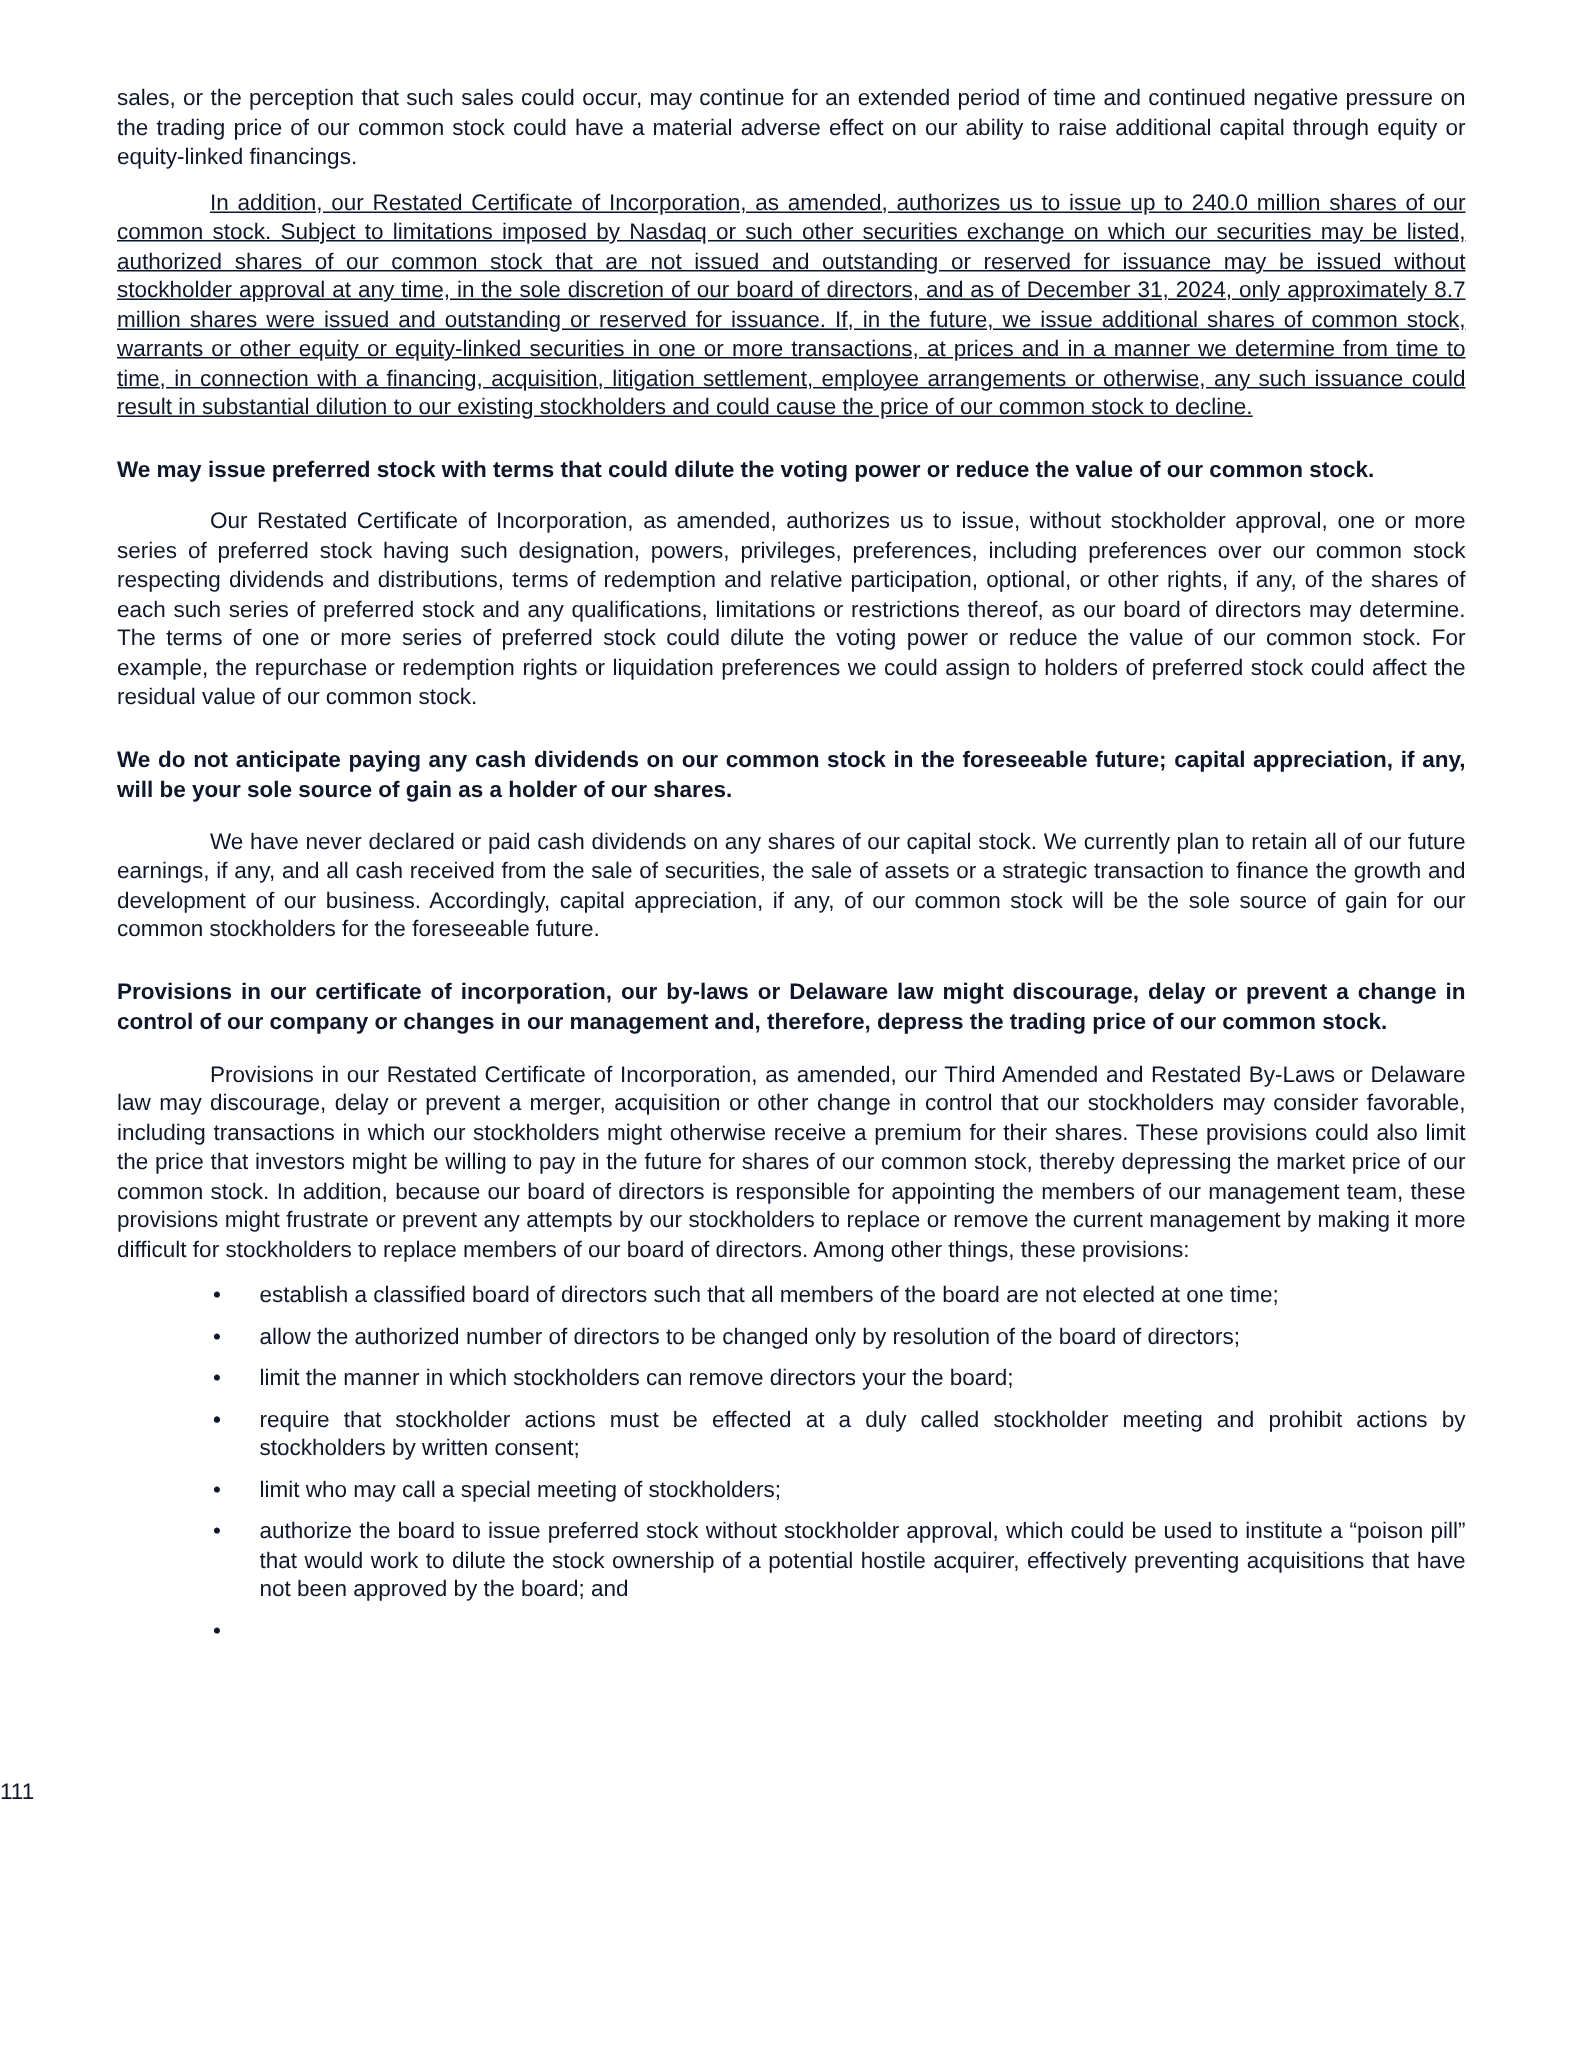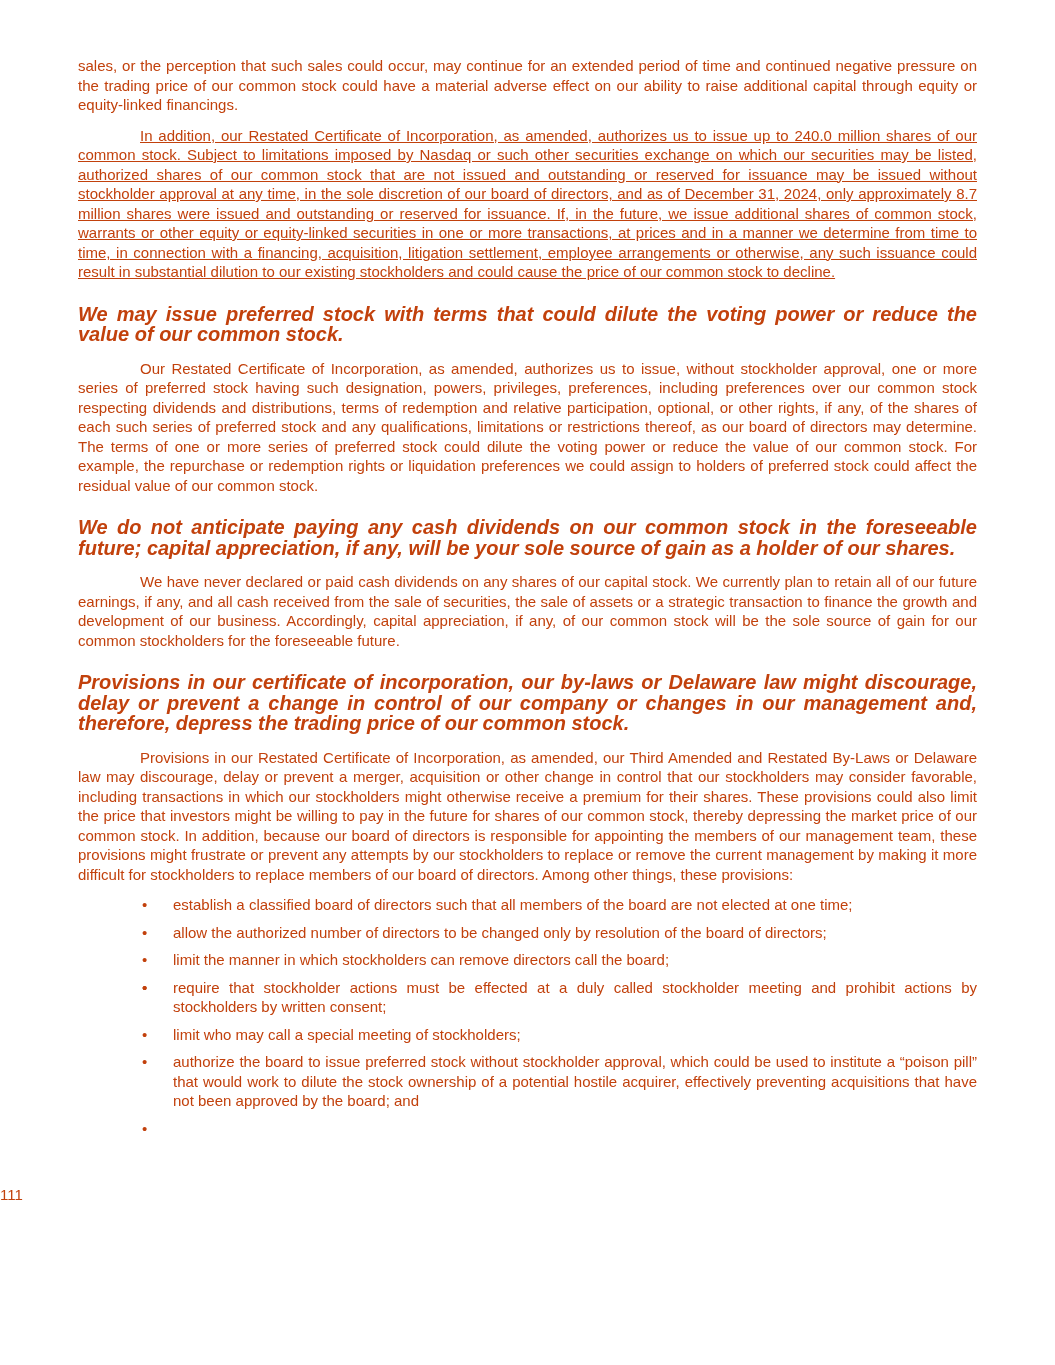--- a/index.html
+++ b/index.html
@@ -6,45 +6,44 @@
     margin: 0;
     padding: 0;
     background: #ffffff;
   }
   .page {
     position: relative;
     width: 1055px;
     height: 1231px;
     background: #ffffff;
     font-family: "Liberation Sans", sans-serif;
-    color: #c2410c;
+    color: #0f172a;
     overflow: hidden;
     box-sizing: border-box;
   }
   .content {
     padding: 56px 78px 0 78px;
   }
   .para {
     font-size: 15px;
     line-height: 19.5px;
     text-align: justify;
     margin: 0;
   }
   .para-indent {
     text-indent: 62px;
   }
   .sp {
     margin-top: 11px;
     text-decoration: underline;
   }
   .heading {
-    font-size: 20px;
+    font-size: 15px;
     line-height: 20.5px;
     font-weight: bold;
-    font-style: italic;
     text-align: justify;
     margin: 22px 0 0 0;
   }
   .after-heading {
     margin-top: 14px;
   }
   .bullet-list {
     list-style: none;
     margin: 11px 0 0 0;
     padding: 0;
@@ -97,21 +96,21 @@
       <li class="bullet-item">
         <span class="bullet-marker">•</span>
         <span>establish a classified board of directors such that all members of the board are not elected at one time;</span>
       </li>
       <li class="bullet-item">
         <span class="bullet-marker">•</span>
         <span>allow the authorized number of directors to be changed only by resolution of the board of directors;</span>
       </li>
       <li class="bullet-item">
         <span class="bullet-marker">•</span>
-        <span>limit the manner in which stockholders can remove directors call the board;</span>
+        <span>limit the manner in which stockholders can remove directors your the board;</span>
       </li>
       <li class="bullet-item">
         <span class="bullet-marker">•</span>
       </li>
       <li class="bullet-item">
         <span class="bullet-marker">•</span>
         <span>require that stockholder actions must be effected at a duly called stockholder meeting and prohibit actions by stockholders by written consent;</span>
       </li>
       <li class="bullet-item">
         <span class="bullet-marker">•</span>

